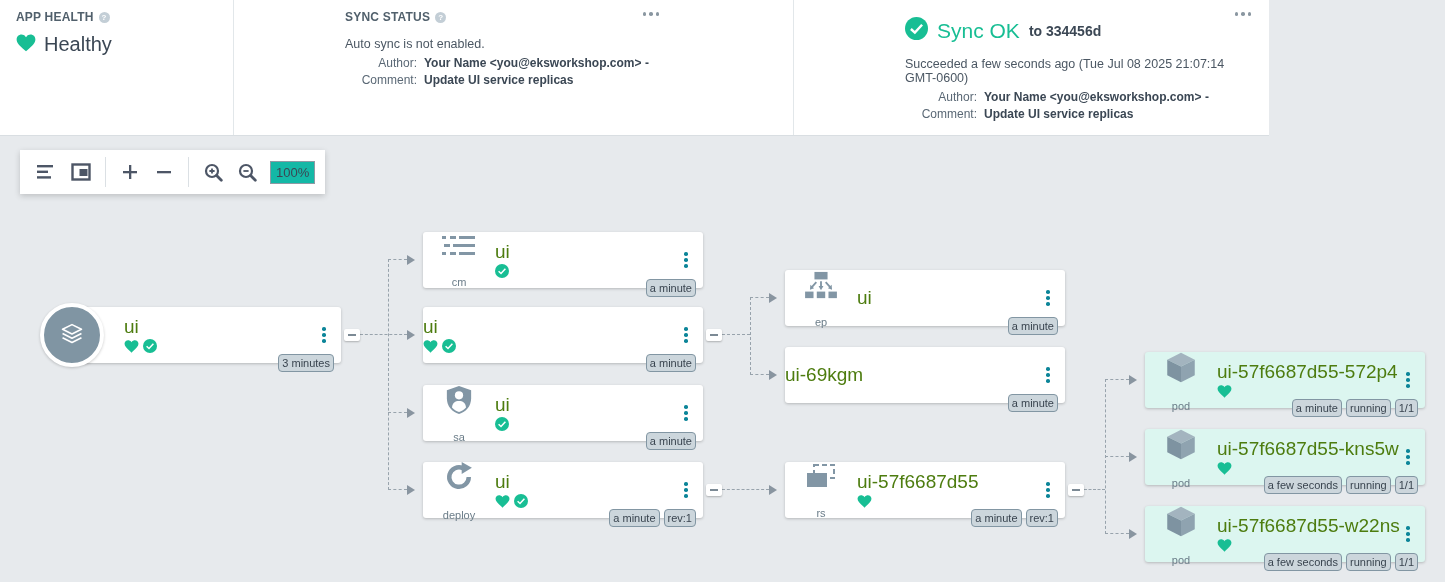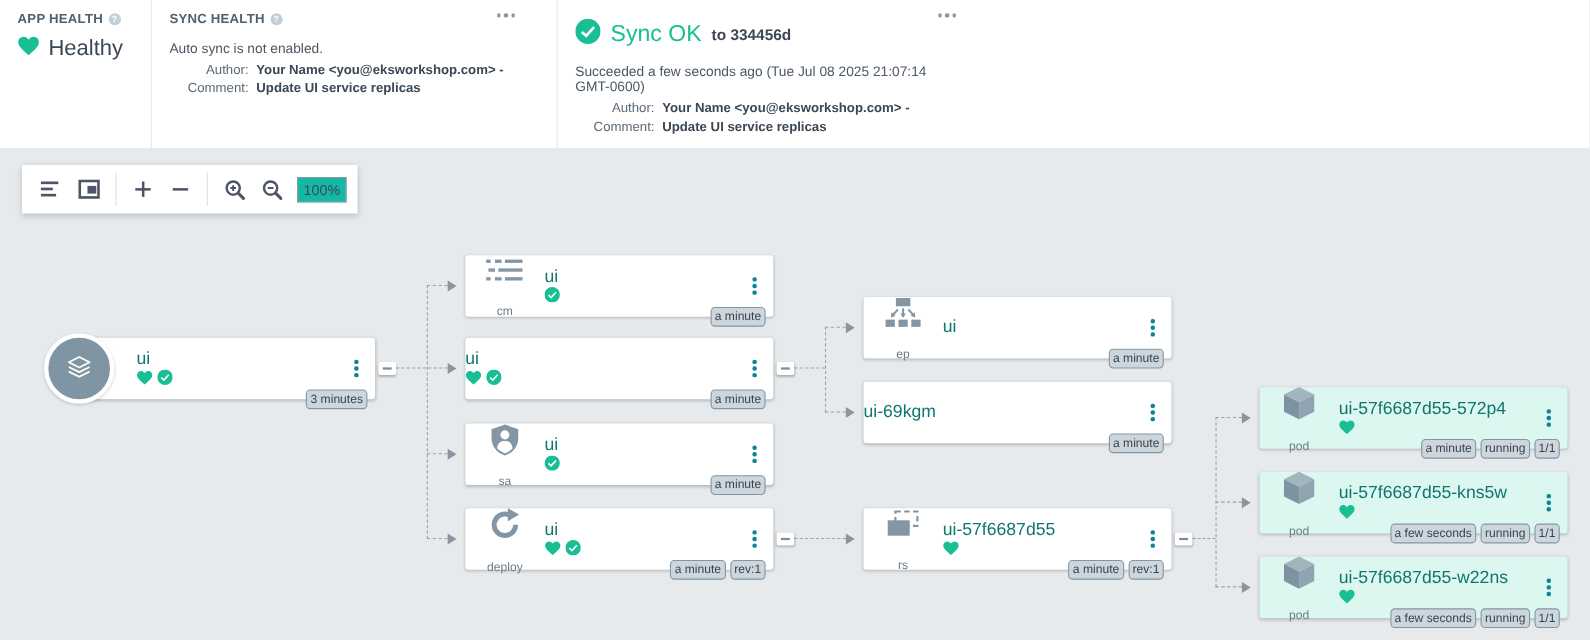--- a/index.html
+++ b/index.html
@@ -2,22 +2,22 @@
 <html><head>
 <meta charset="utf-8">
 <style>
   html,body{margin:0;padding:0;}
   body{
     width:1445px;height:582px;position:relative;overflow:hidden;
     background:#e7eaed;font-family:"Liberation Sans",sans-serif;
     -webkit-font-smoothing:antialiased;
   }
   
-  .header{position:absolute;top:0;left:0;width:1445px;height:136px;background:#fff;
-    border-bottom:1px solid #d9dee2;display:flex;box-sizing:border-box;z-index:5;}
+  .header{position:absolute;top:0;left:0;width:1269px;height:136px;background:#fff;
+    border-bottom:1px solid #d9dee2;display:flex;box-sizing:border-box;z-index:5;justify-content:space-between;}
   .panel{position:relative;box-sizing:border-box;padding:10px 16px;}
   .p-apphealth{width:137px;}
   .p-sync{width:368px;}
   .p-last{width:380px;}
   .vdiv{width:1px;background:#e2e7ea;height:135px;}
   .panel-label-row{display:flex;align-items:center;gap:5px;}
   .panel-label{font-size:12px;font-weight:bold;color:#51606c;letter-spacing:.2px;}
   .help-dot{width:11px;height:11px;border-radius:50%;background:#c3ced6;display:inline-flex;
     align-items:center;justify-content:center;color:#fff;font-size:8px;font-weight:bold;flex:none;}
   .help-dot::after{content:"?";}
@@ -44,21 +44,21 @@
   .zoom-box{border:1px solid #8e9aa4;background:#14b8a6;font-size:13px;color:#3b4754;
     padding:4px 5px;margin-left:6px;line-height:1;}
   
   .node{position:absolute;width:280px;height:56px;background:#fff;border-radius:3px;
     box-shadow:0 1px 3px rgba(0,0,0,.22);display:flex;align-items:center;cursor:pointer;z-index:2;}
   .node.pod{background:#dcf6f0;}
   .icon-col{width:72px;flex:none;display:flex;flex-direction:column;align-items:center;
     justify-content:center;padding-top:3px;}
   .kind-label{font-size:11px;color:#6b7d89;margin-top:12px;white-space:nowrap;line-height:1.1;}
   .node-body{flex:1;display:flex;flex-direction:column;justify-content:center;gap:3px;min-width:0;}
-  .node-title{font-size:16px;color:#0f766e;white-space:nowrap;}
+  .node-title{font-size:19px;color:#4d7c0f;white-space:nowrap;}
   .status-icons{display:flex;gap:4px;align-items:center;height:14px;}
   .node-menu{width:26px;flex:none;display:flex;flex-direction:column;align-items:center;gap:2.5px;
     cursor:pointer;margin-right:4px;}
   .node-menu i{width:3.5px;height:3.5px;border-radius:50%;background:#0c8599;}
   .badges{position:absolute;right:7px;bottom:-9px;display:flex;gap:4px;z-index:3;}
   .badge{background:#ccd6dc;border:1px solid #8296a3;border-radius:4px;font-size:11px;
     color:#39444f;padding:1px 3px;white-space:nowrap;line-height:1.3;}
   .node.app{width:273px;}
   .node.app .node-body{margin-left:56px;}
   .app-avatar{position:absolute;left:-28px;top:-4px;width:64px;height:64px;border-radius:50%;
@@ -89,21 +89,21 @@
             <path d="M8 13.6 L6.8 12.5 C2.9 9 0.5 6.8 0.5 4.1 C0.5 1.9 2.2 0.2 4.4 0.2 C5.6 0.2 6.8 0.8 7.5 1.7 L8 2.3 L8.5 1.7 C9.2 0.8 10.4 0.2 11.6 0.2 C13.8 0.2 15.5 1.9 15.5 4.1 C15.5 6.8 13.1 9 9.2 12.5 Z" fill="#18be94"></path>
           </svg>
       </span>
       <span class="health-text">Healthy</span>
     </div>
   </div>
   <div class="vdiv"></div>
 
   <div class="panel p-sync">
     <div class="panel-label-row">
-      <span class="panel-label">SYNC HEALTH</span>
+      <span class="panel-label">SYNC STATUS</span>
       <span class="help-dot"></span>
     </div>
     <div class="ellipsis">
         <i></i>
         <i></i>
         <i></i>
       </div>
     <div class="sub-note">Auto sync is not enabled.</div>
     <div class="meta">
       <div class="meta-row">

